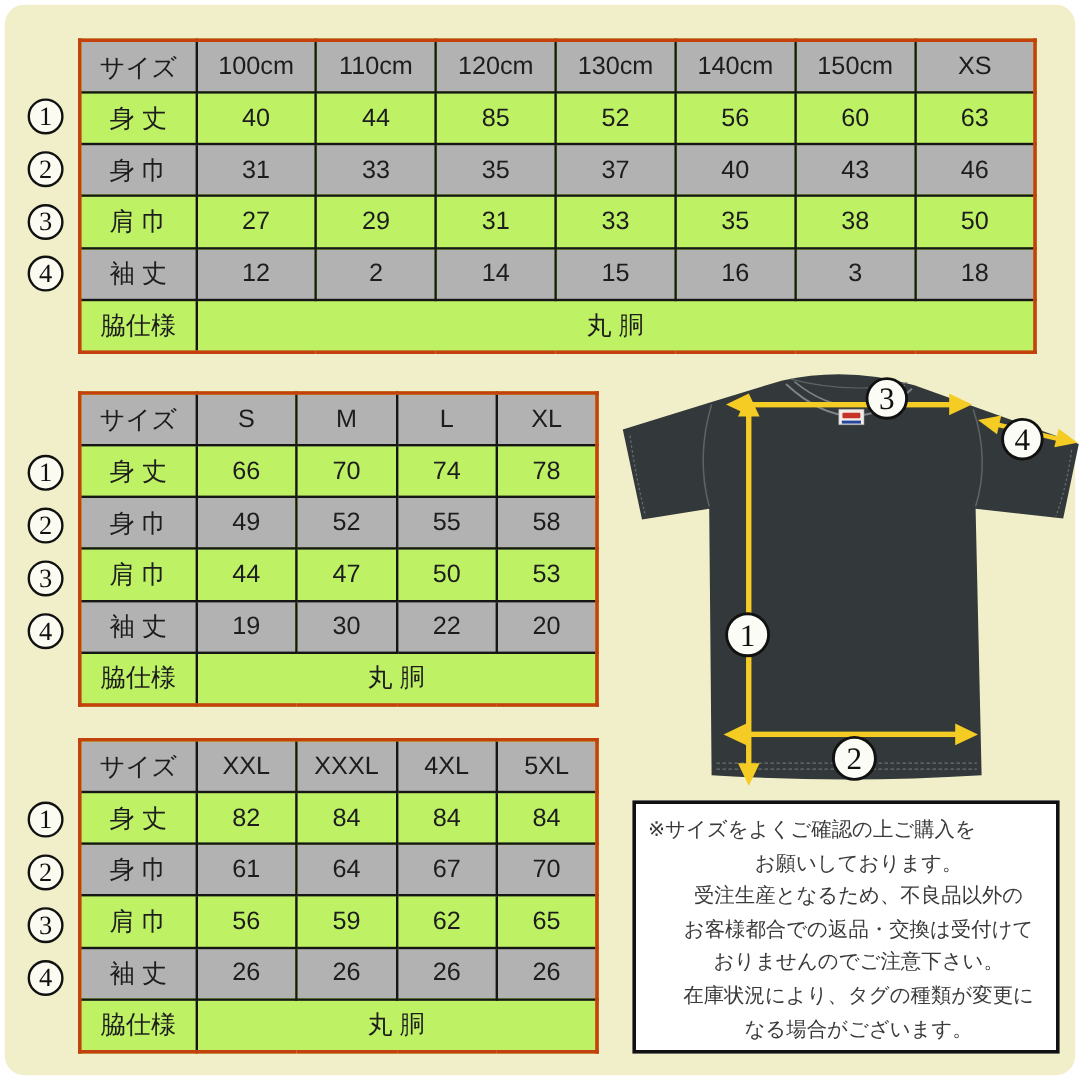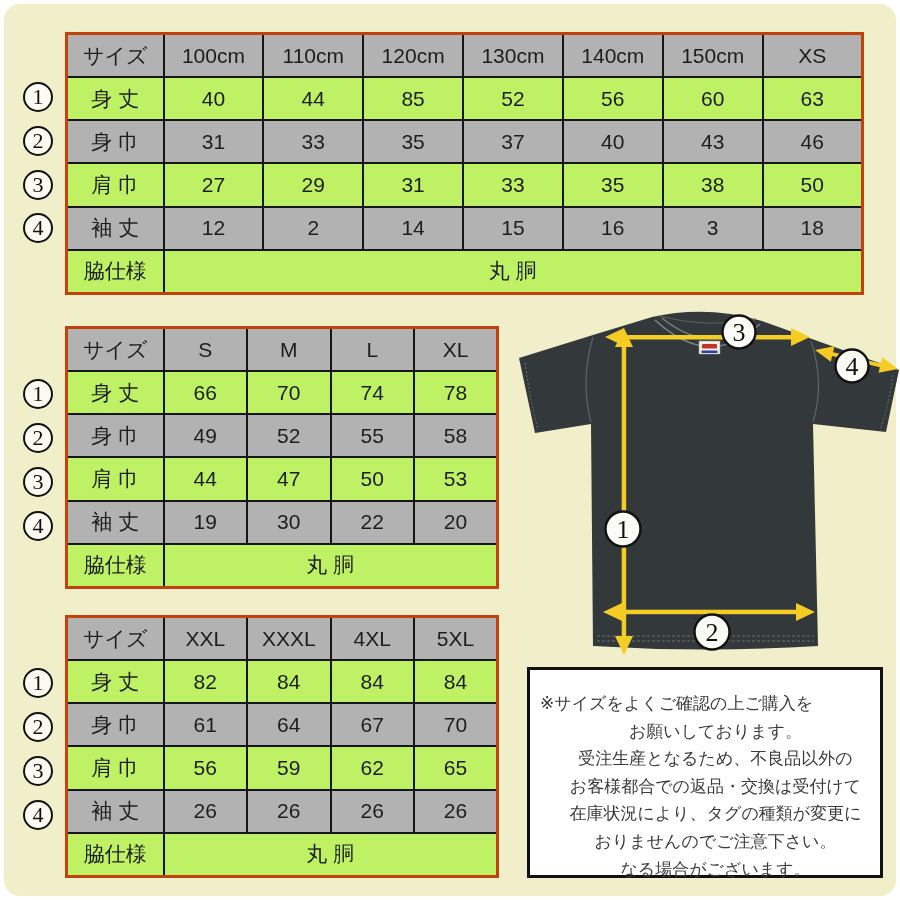--- a/index.html
+++ b/index.html
@@ -26,21 +26,21 @@
   .circ{
     position:absolute;width:30px;height:30px;box-sizing:border-box;
     background:#fbfbf2;border:2px solid #111;border-radius:50%;
     text-align:center;font-family:"Liberation Serif","DejaVu Serif",serif;
     font-size:22px;line-height:26px;color:#111;
   }
   
   .notes{
     position:absolute;left:523px;top:663px;width:356px;height:211px;
     box-sizing:border-box;background:#ffffff;border:3px solid #111;
-    padding:20px 6px 0 10px;font-size:17px;line-height:27.6px;color:#3a3a3a;
+    padding:8px 6px 0 10px;font-size:17px;line-height:27.6px;color:#3a3a3a;
   }
   .notes .ind{padding-left:17px;text-align:center;}
   
   .shirt-wrap{position:absolute;left:505px;top:295px;width:395px;height:368px;}
   .shirt-wrap svg{display:block;}
   svg text.mk{
     font-family:"Liberation Serif","DejaVu Serif",serif;
     font-size:26px;fill:#111;text-anchor:middle;
   }
 </style>
@@ -300,18 +300,18 @@
         <text class="mk" x="203" y="342">2</text>
       </g>
     </svg>
   </div>
 
   <div class="notes">
     <div>※サイズをよくご確認の上ご購入を</div>
     <div class="ind">お願いしております。</div>
     <div class="ind">受注生産となるため、不良品以外の</div>
     <div class="ind">お客様都合での返品・交換は受付けて</div>
+    <div class="ind">おりませんのでご注意下さい。</div>
     <div class="ind">在庫状況により、タグの種類が変更に</div>
-    <div class="ind">おりませんのでご注意下さい。</div>
     <div class="ind">なる場合がございます。</div>
   </div>
 
 </div>
 
 </body></html>

